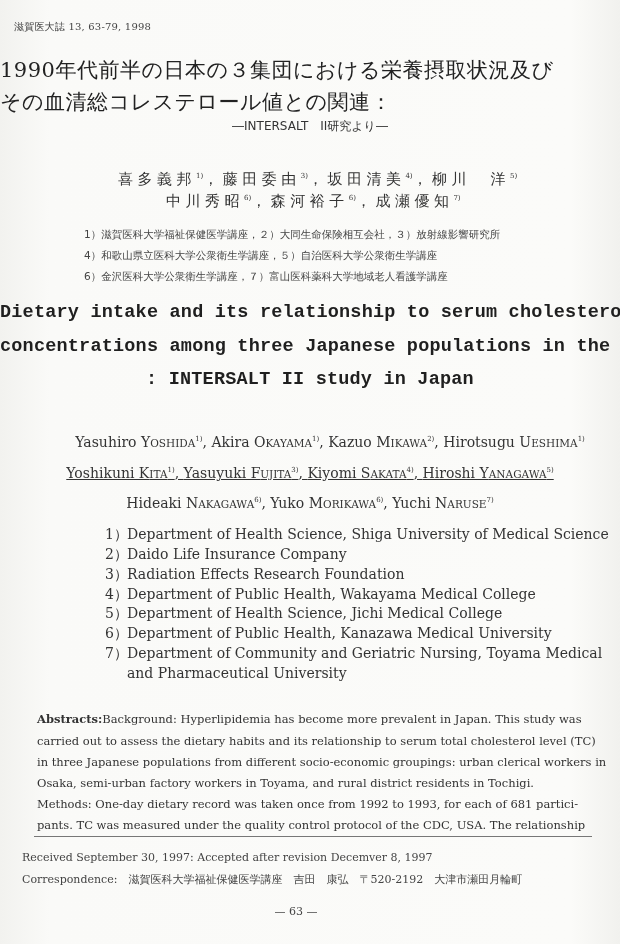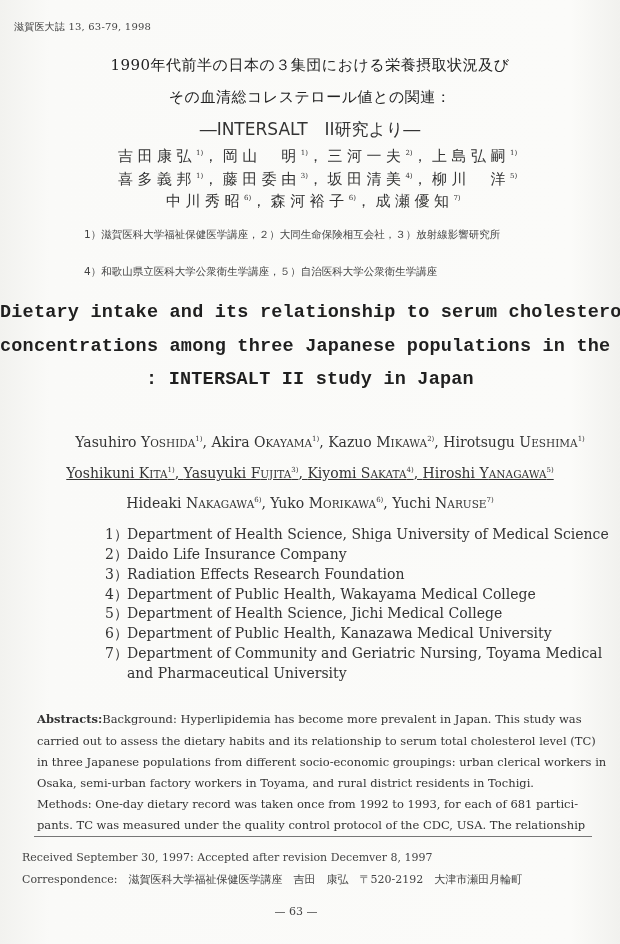--- a/index.html
+++ b/index.html
@@ -7,35 +7,35 @@
     width: 620px; height: 944px; overflow: hidden;
     background: #f7f7f5;
     font-family: "DejaVu Serif", "Liberation Serif", serif;
     color: #2a2a2a;
     position: relative;
   }
   .page { position: absolute; left: 0; top: 0; width: 620px; height: 944px;
     background: linear-gradient(90deg, #f2f2ef 0%, #fafaf8 8%, #fbfbf9 92%, #f1f1ee 100%); }
   .abs { position: absolute; white-space: nowrap; }
   .running-head { left: 14px; top: 20px; font-size: 10px; color: #444; letter-spacing: 0.2px; }
-  .jp-title { left: 0; width: 620px; text-align: center; font-size: 15px; color: #222;
+  .jp-title { left: 0; width: 620px; font-size: 21px; color: #222;
     font-family: "DejaVu Serif", serif; letter-spacing: 0.5px; }
   .jp-title.l1 { top: 56px; }
   .jp-title.l2 { top: 88px; }
-  .jp-sub { left: 0; width: 620px; text-align: center; top: 118px; font-size: 17px;
+  .jp-sub { left: 0; width: 620px; text-align: center; top: 118px; font-size: 12px;
     font-family: "DejaVu Sans", sans-serif; color: #333; }
   .jp-auth { left: 118px; font-size: 15px; letter-spacing: 4.5px; color: #333;
     font-family: "DejaVu Serif", serif; }
   .jp-auth.r1 { top: 147px; }
   .jp-auth.r2 { top: 170px; }
   .jp-auth.r3 { top: 192px; margin-left: 48px; }
   sup { font-size: 7px; letter-spacing: 0; vertical-align: 6px; }
   .jp-aff { left: 84px; font-size: 10.5px; color: #444; font-family: "DejaVu Sans", sans-serif; text-align: right; }
   .jp-aff.a1 { top: 228px; }
-  .jp-aff.a2 { top: 249px; margin-top: 16px; }
+  .jp-aff.a2 { top: 249px; }
   .jp-aff.a3 { top: 270px; }
   .en-title { left: 0; width: 620px; text-align: center; font-weight: bold; font-size: 18.5px;
     color: #1f1f1f; font-family: Liberation Mono, monospace; letter-spacing: 0.2px; }
   .en-title.t1 { top: 302px; }
   .en-title.t2 { top: 336px; }
   .en-title.t3 { top: 369px; }
   .en-auth { left: 0; width: 620px; text-align: center; font-size: 14px; color: #333; }
   .en-auth.r1 { top: 434px; padding-left: 20px; }
   .en-auth.r2 { top: 465px; text-decoration: underline; }
   .en-auth.r3 { top: 495px; }
@@ -52,26 +52,26 @@
 <body>
 
 <div class="page">
 
   <div class="abs running-head">滋賀医大誌 13, 63-79, 1998</div>
 
   <div class="abs jp-title l1">1990年代前半の日本の３集団における栄養摂取状況及び</div>
   <div class="abs jp-title l2">その血清総コレステロール値との関連：</div>
   <div class="abs jp-sub">―INTERSALT　II研究より―</div>
 
-  <div class="abs jp-auth r1"><span>吉田康弘</span><sup>1)</sup>，<span>岡山　明</span><sup>1)</sup>，<span>三河一夫</span><sup>2)</sup>，<span>上島弘嗣</span><sup>1)</sup></div>
   <div class="abs jp-auth r2"><span>喜多義邦</span><sup>1)</sup>，<span>藤田委由</span><sup>3)</sup>，<span>坂田清美</span><sup>4)</sup>，<span>柳川　洋</span><sup>5)</sup></div>
   <div class="abs jp-auth r3"><span>中川秀昭</span><sup>6)</sup>，<span>森河裕子</span><sup>6)</sup>，<span>成瀬優知</span><sup>7)</sup></div>
 
   <div class="abs jp-aff a1">1）滋賀医科大学福祉保健医学講座，２）大同生命保険相互会社，３）放射線影響研究所</div>
   <div class="abs jp-aff a2">4）和歌山県立医科大学公衆衛生学講座，５）自治医科大学公衆衛生学講座</div>
+  <div class="abs jp-aff a3">6）金沢医科大学公衆衛生学講座，７）富山医科薬科大学地域老人看護学講座</div>
 
   <div class="abs en-title t1">Dietary intake and its relationship to serum cholesterol</div>
   <div class="abs en-title t2">concentrations among three Japanese populations in the early 1990s</div>
   <div class="abs en-title t3">: INTERSALT II study in Japan</div>
 
   <div class="abs en-auth r1"><span>Yasuhiro Y<span class="sc">oshida</span></span><sup>1)</sup>, <span>Akira O<span class="sc">kayama</span></span><sup>1)</sup>, <span>Kazuo M<span class="sc">ikawa</span></span><sup>2)</sup>, <span>Hirotsugu U<span class="sc">eshima</span></span><sup>1)</sup></div>
   <div class="abs en-auth r2"><span>Yoshikuni K<span class="sc">ita</span></span><sup>1)</sup>, <span>Yasuyuki F<span class="sc">ujita</span></span><sup>3)</sup>, <span>Kiyomi S<span class="sc">akata</span></span><sup>4)</sup>, <span>Hiroshi Y<span class="sc">anagawa</span></span><sup>5)</sup></div>
   <div class="abs en-auth r3"><span>Hideaki N<span class="sc">akagawa</span></span><sup>6)</sup>, <span>Yuko M<span class="sc">orikawa</span></span><sup>6)</sup>, <span>Yuchi N<span class="sc">aruse</span></span><sup>7)</sup></div>
 
   <div class="abs en-aff" style="top:526px"><span class="num">1）</span><span>Department of Health Science, Shiga University of Medical Science</span></div>

